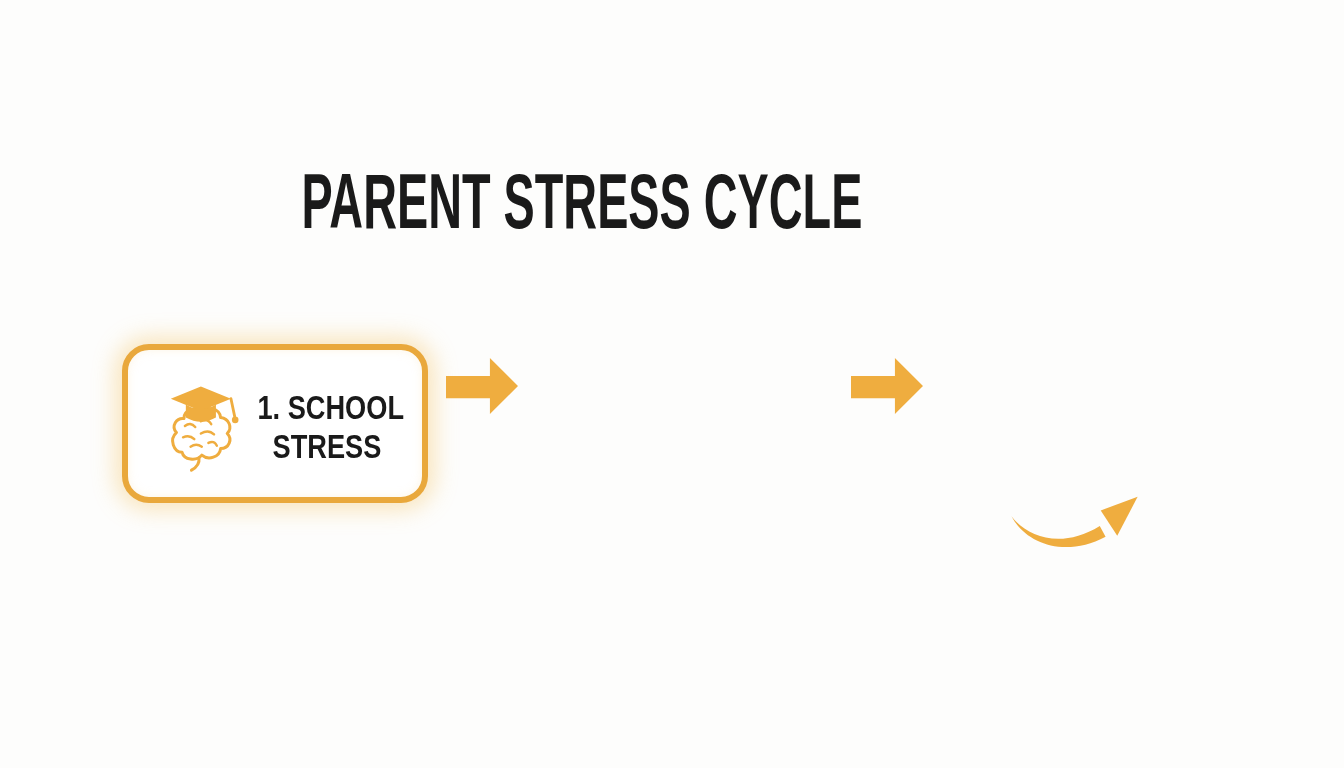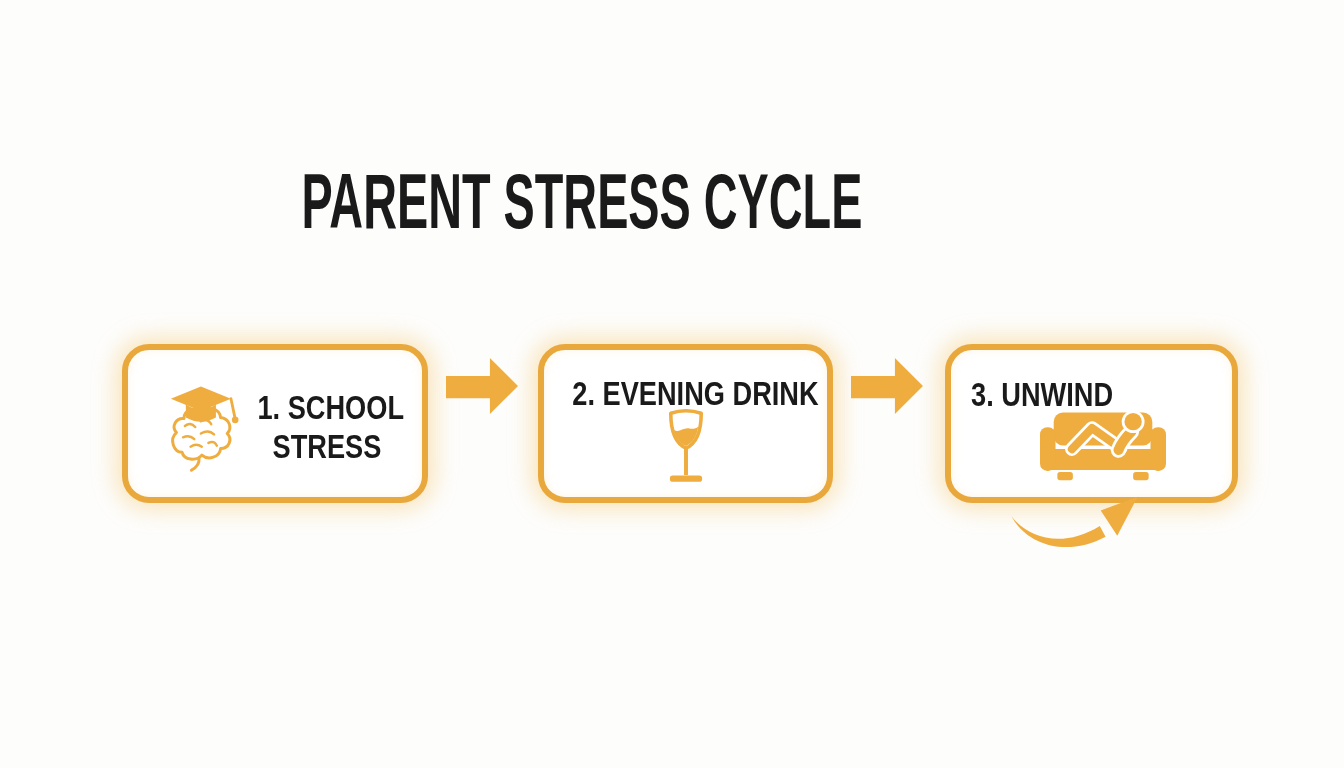--- a/index.html
+++ b/index.html
@@ -94,53 +94,22 @@
       <circle cx="88.5" cy="43.5" r="3.5" fill="currentColor"></circle>
     </svg>
     <div class="step-label label-1">
       <span>1. SCHOOL</span><br>
       <span>STRESS</span>
     </div>
   </div>
 
   <div class="flow-arrow arrow-1"></div>
 
-  <div class="step-box box-2">
-    <div class="step-label label-2">2. EVENING DRINK</div>
-    <svg class="icon glass-icon" viewBox="0 0 64 96" aria-hidden="true">
-
-      <path d="M18.5,25 C24,30 29,22 36,24 C40,25 43,24 45.5,22 C44.5,31 40,40 32,43.5 C24,40 20,32 18.5,25 Z" fill="currentColor"></path>
-
-      <path d="M15,7 C15,30 21,41 32,46 C43,41 49,30 49,7 C37,3 27,3 15,7 Z" fill="none" stroke="currentColor" stroke-width="4" stroke-linejoin="round"></path>
-
-      <rect x="29.8" y="46" width="4.4" height="30" fill="currentColor"></rect>
-      <rect x="14" y="76.5" width="36" height="7" rx="3.2" fill="currentColor"></rect>
-    </svg>
-  </div>
 
   <div class="flow-arrow arrow-2"></div>
 
-  <div class="step-box box-3">
-    <div class="step-label label-3">3. UNWIND</div>
-    <svg class="icon couch-icon" viewBox="0 0 140 92" aria-hidden="true">
-
-      <rect x="16" y="5" width="108" height="36" rx="10" fill="currentColor"></rect>
-      <rect x="8" y="45" width="124" height="23" rx="6" fill="currentColor"></rect>
-      <rect x="1" y="21" width="17" height="48" rx="8" fill="currentColor"></rect>
-      <rect x="122" y="21" width="17" height="48" rx="8" fill="currentColor"></rect>
-      <rect x="20" y="70" width="17" height="9" rx="3" fill="currentColor"></rect>
-      <rect x="103" y="70" width="17" height="9" rx="3" fill="currentColor"></rect>
-
-      <path d="M89,44 L58,22 L36,45" fill="none" stroke="#ffffff" stroke-width="15" stroke-linecap="round" stroke-linejoin="round"></path>
-      <path d="M89,44 L58,22 L36,45" fill="none" stroke="currentColor" stroke-width="9" stroke-linecap="round" stroke-linejoin="round"></path>
-      <path d="M101,26 C95,32 90,38 87,46" fill="none" stroke="#ffffff" stroke-width="17" stroke-linecap="round"></path>
-      <path d="M101,26 C95,32 90,38 87,46" fill="none" stroke="currentColor" stroke-width="11" stroke-linecap="round"></path>
-      <circle cx="103" cy="15" r="12.5" fill="#ffffff"></circle>
-      <circle cx="103" cy="15" r="9.5" fill="currentColor"></circle>
-    </svg>
-  </div>
 
   <svg class="curved-arrow" viewBox="0 0 138 68" aria-hidden="true">
     <path d="M3,25 C20,47 55,59 94,35 L100,46 C57,69 17,52 3,25 Z" fill="currentColor"></path>
     <polygon points="133,5 95,19 112,45" fill="currentColor"></polygon>
   </svg>
 
 </div>
 
 </body></html>

